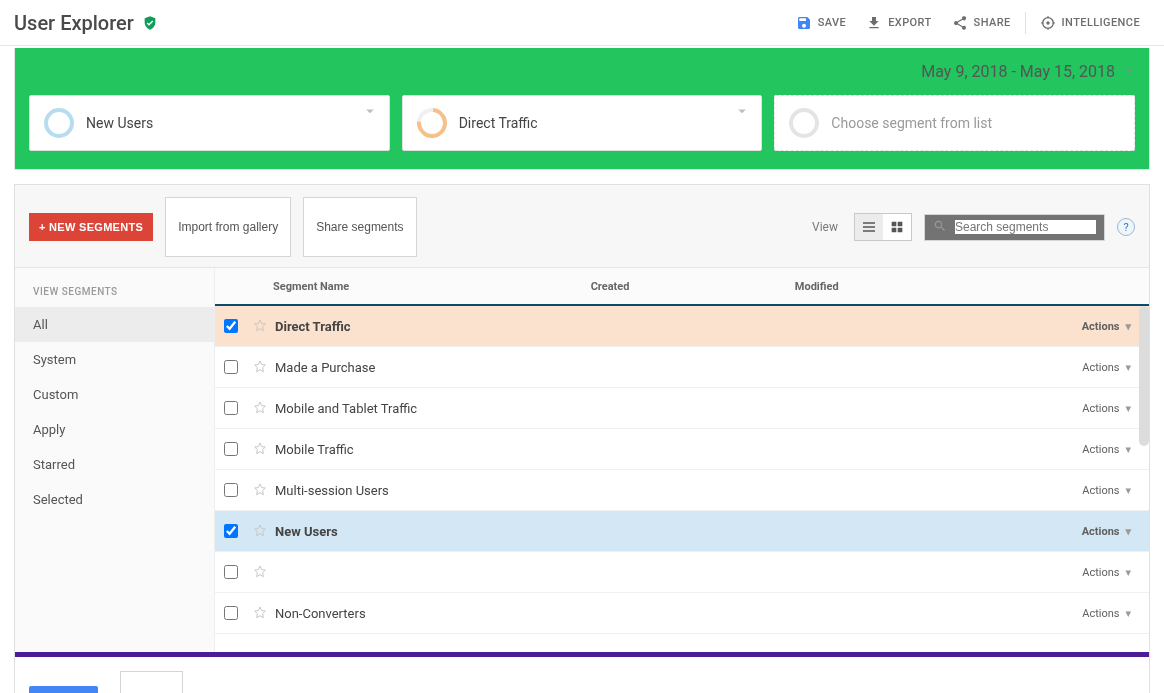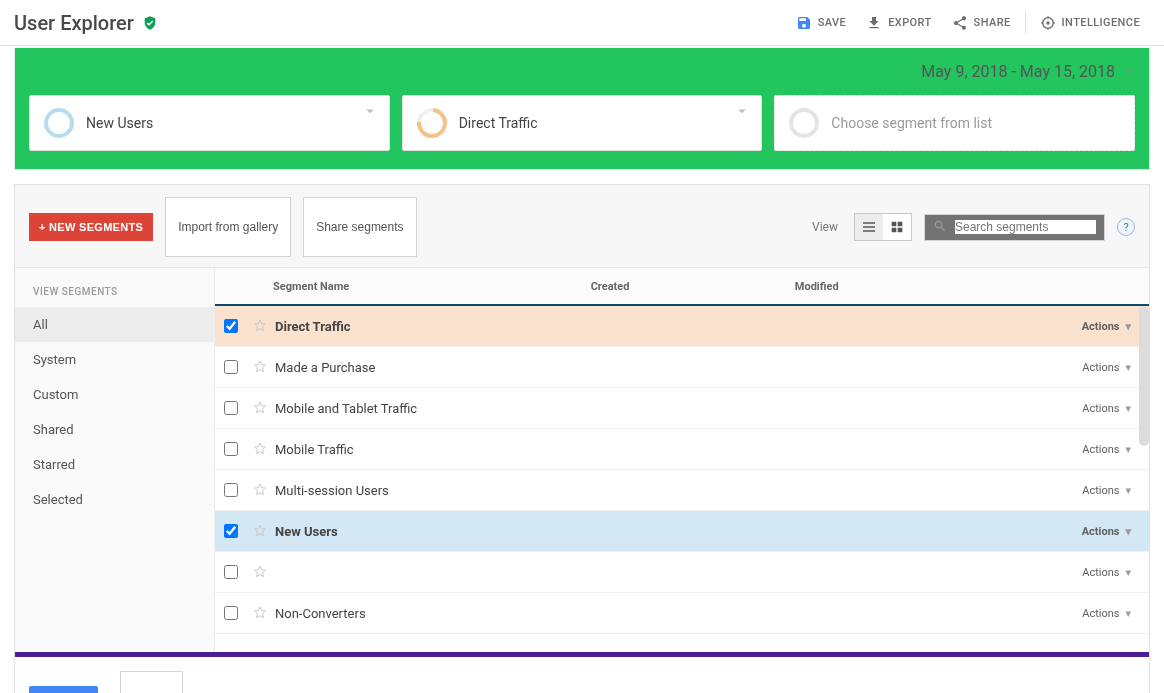--- a/index.html
+++ b/index.html
@@ -267,21 +267,21 @@
     <span class="help-icon">?</span>
   </div>
 
   <div class="seg-body">
     <div class="seg-sidebar">
       <div class="hdr">VIEW SEGMENTS</div>
       <div id="sidebar-items">
           <div class="item active">All</div>
           <div class="item">System</div>
           <div class="item">Custom</div>
-          <div class="item">Shared</div>
+          <div class="item">Apply</div>
           <div class="item">Starred</div>
           <div class="item">Selected</div>
         </div>
     </div>
 
     <div class="seg-table">
       <div class="seg-table-head">
         <span class="col-check"></span>
         <span class="col-star"></span>
         <span class="col-name">Segment Name</span>

